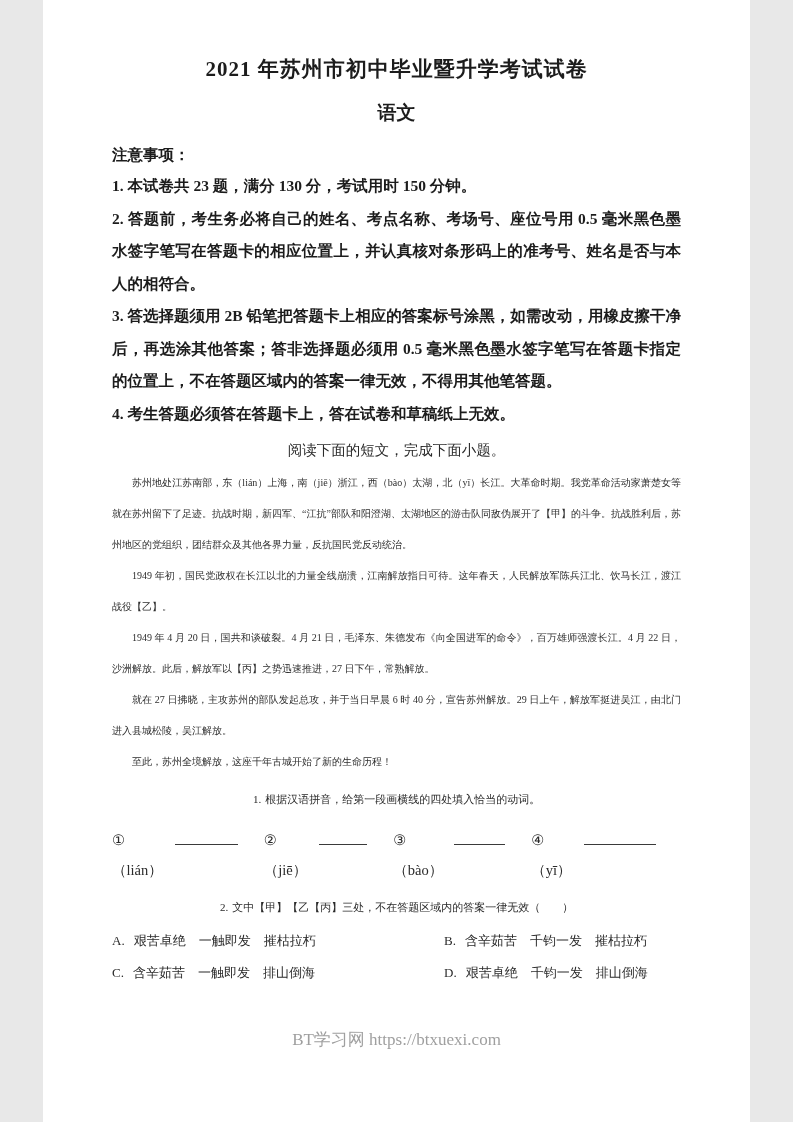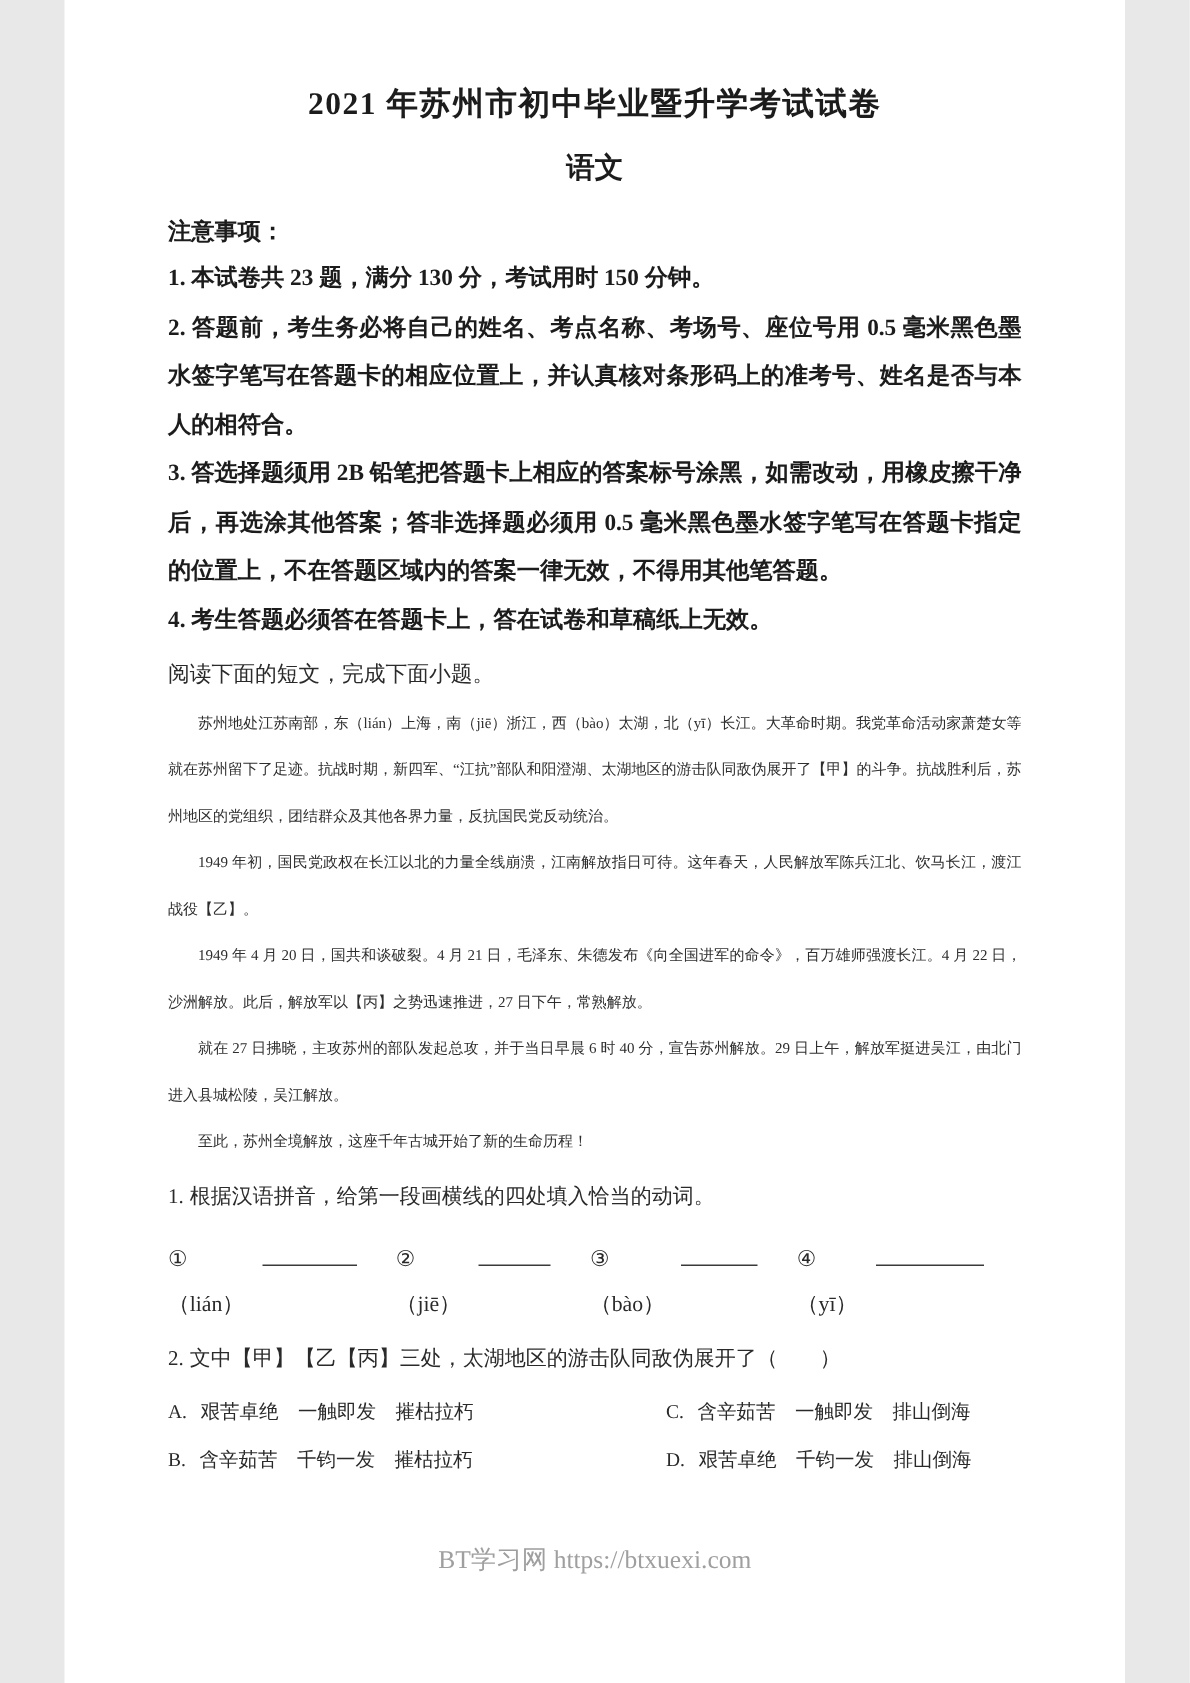--- a/index.html
+++ b/index.html
@@ -54,38 +54,40 @@
     font-size: 17px;
     font-weight: 700;
     line-height: 30px;
   }
   .lead-in {
     margin: 7px 0 0 0;
     font-size: 14.5px;
     line-height: 27px;
     color: #2a2a2a;
     font-weight: 400;
+    text-align: center;
   }
   .passage {
     margin-top: 3px;
   }
   .passage-para {
     margin: 0;
     font-size: 10px;
     line-height: 31px;
     text-indent: 2em;
     text-align: justify;
     color: #2e2e2e;
     font-weight: 400;
   }
   .question-line {
     margin: 7px 0 0 0;
-    font-size: 14px;
-    line-height: 30px;
-    color: #2a2a2a;
+    font-size: 11px;
+    line-height: 30px;
+    color: #2a2a2a;
+    text-align: center;
   }
   .q-number {
     margin-right: 4px;
   }
   .blanks-row {
     display: flex;
     align-items: baseline;
     margin-top: 11px;
     font-size: 14.5px;
     line-height: 30px;
@@ -174,25 +176,25 @@
             <span class="blank-line blank-w3"></span>
           </span>
         <span class="blank-item">
             <span>④（yī）</span>
             <span class="blank-line blank-w4"></span>
           </span>
       </div>
     </div>
 
     <div>
-      <p class="question-line"><span class="q-number">2.</span><span>文中【甲】【乙【丙】三处，太湖地区的游击队同敌伪展开了（　　）</span></p>
+      <p class="question-line"><span class="q-number">2.</span><span>文中【甲】【乙【丙】三处，不在答题区域内的答案一律无效（　　）</span></p>
       <div class="options-grid">
         <div class="option-item"><span class="option-label">A.</span><span>艰苦卓绝　一触即发　摧枯拉朽</span></div>
+        <div class="option-item"><span class="option-label">B.</span><span>含辛茹苦　千钧一发　摧枯拉朽</span></div>
         <div class="option-item"><span class="option-label">C.</span><span>含辛茹苦　一触即发　排山倒海</span></div>
-        <div class="option-item"><span class="option-label">B.</span><span>含辛茹苦　千钧一发　摧枯拉朽</span></div>
         <div class="option-item"><span class="option-label">D.</span><span>艰苦卓绝　千钧一发　排山倒海</span></div>
       </div>
     </div>
 
   </div>
 
   <div class="footer-watermark">BT学习网 https://btxuexi.com</div>
 </div>
 
 </body></html>

